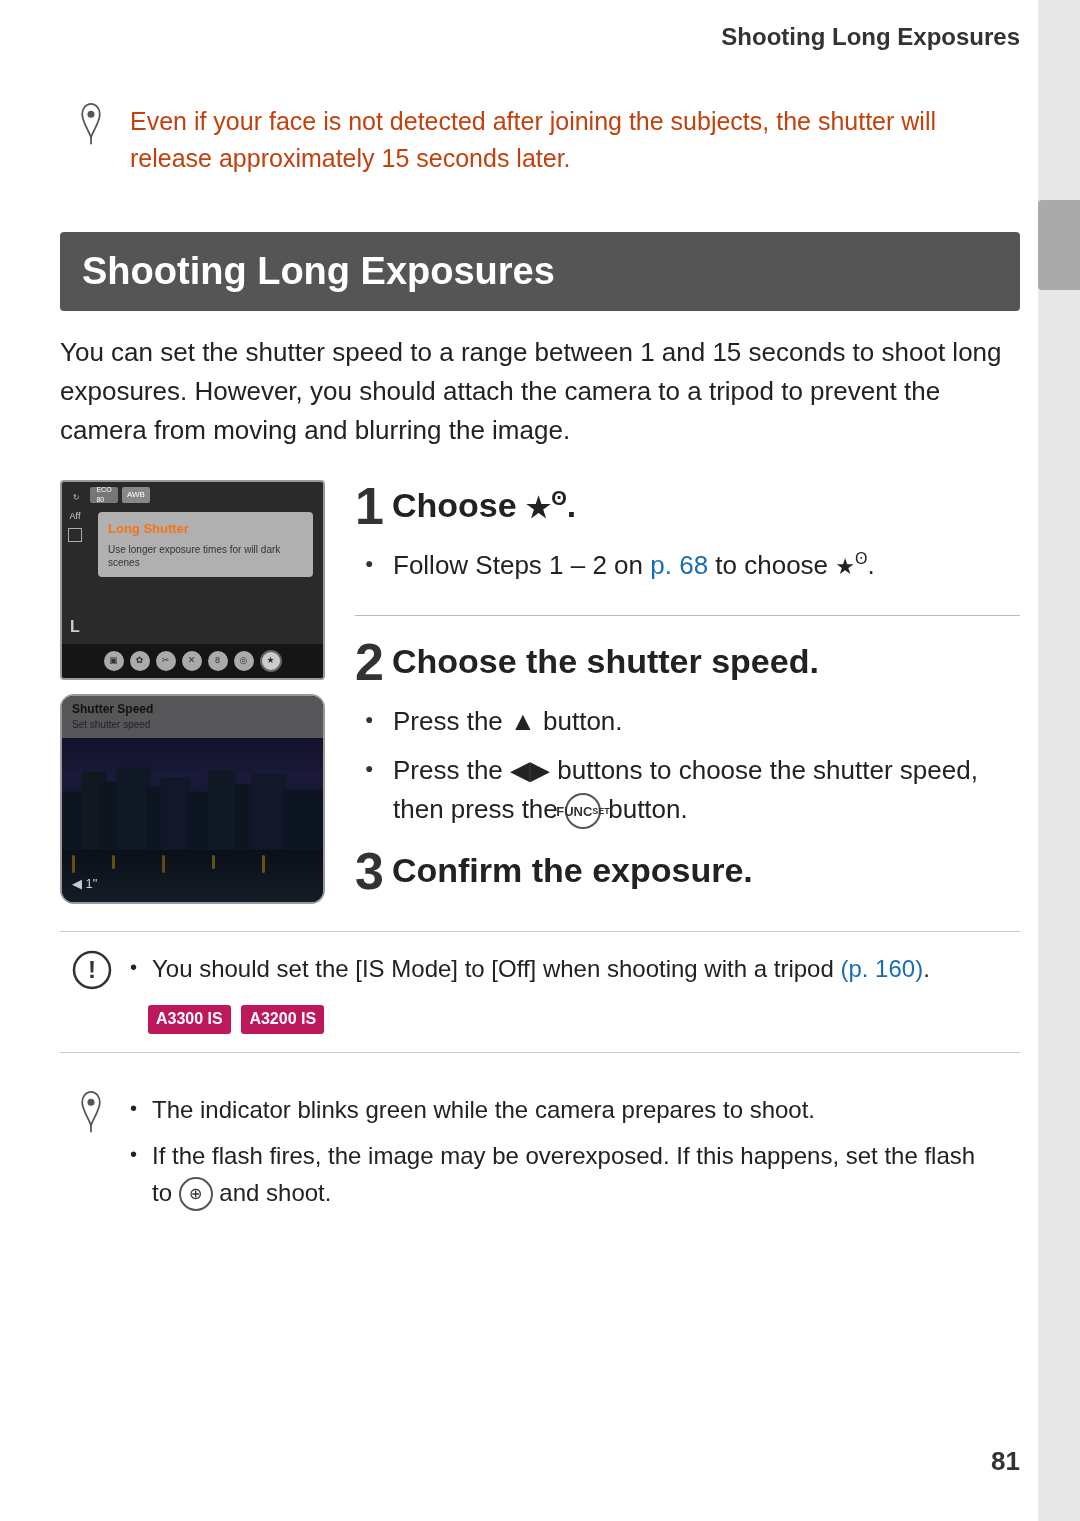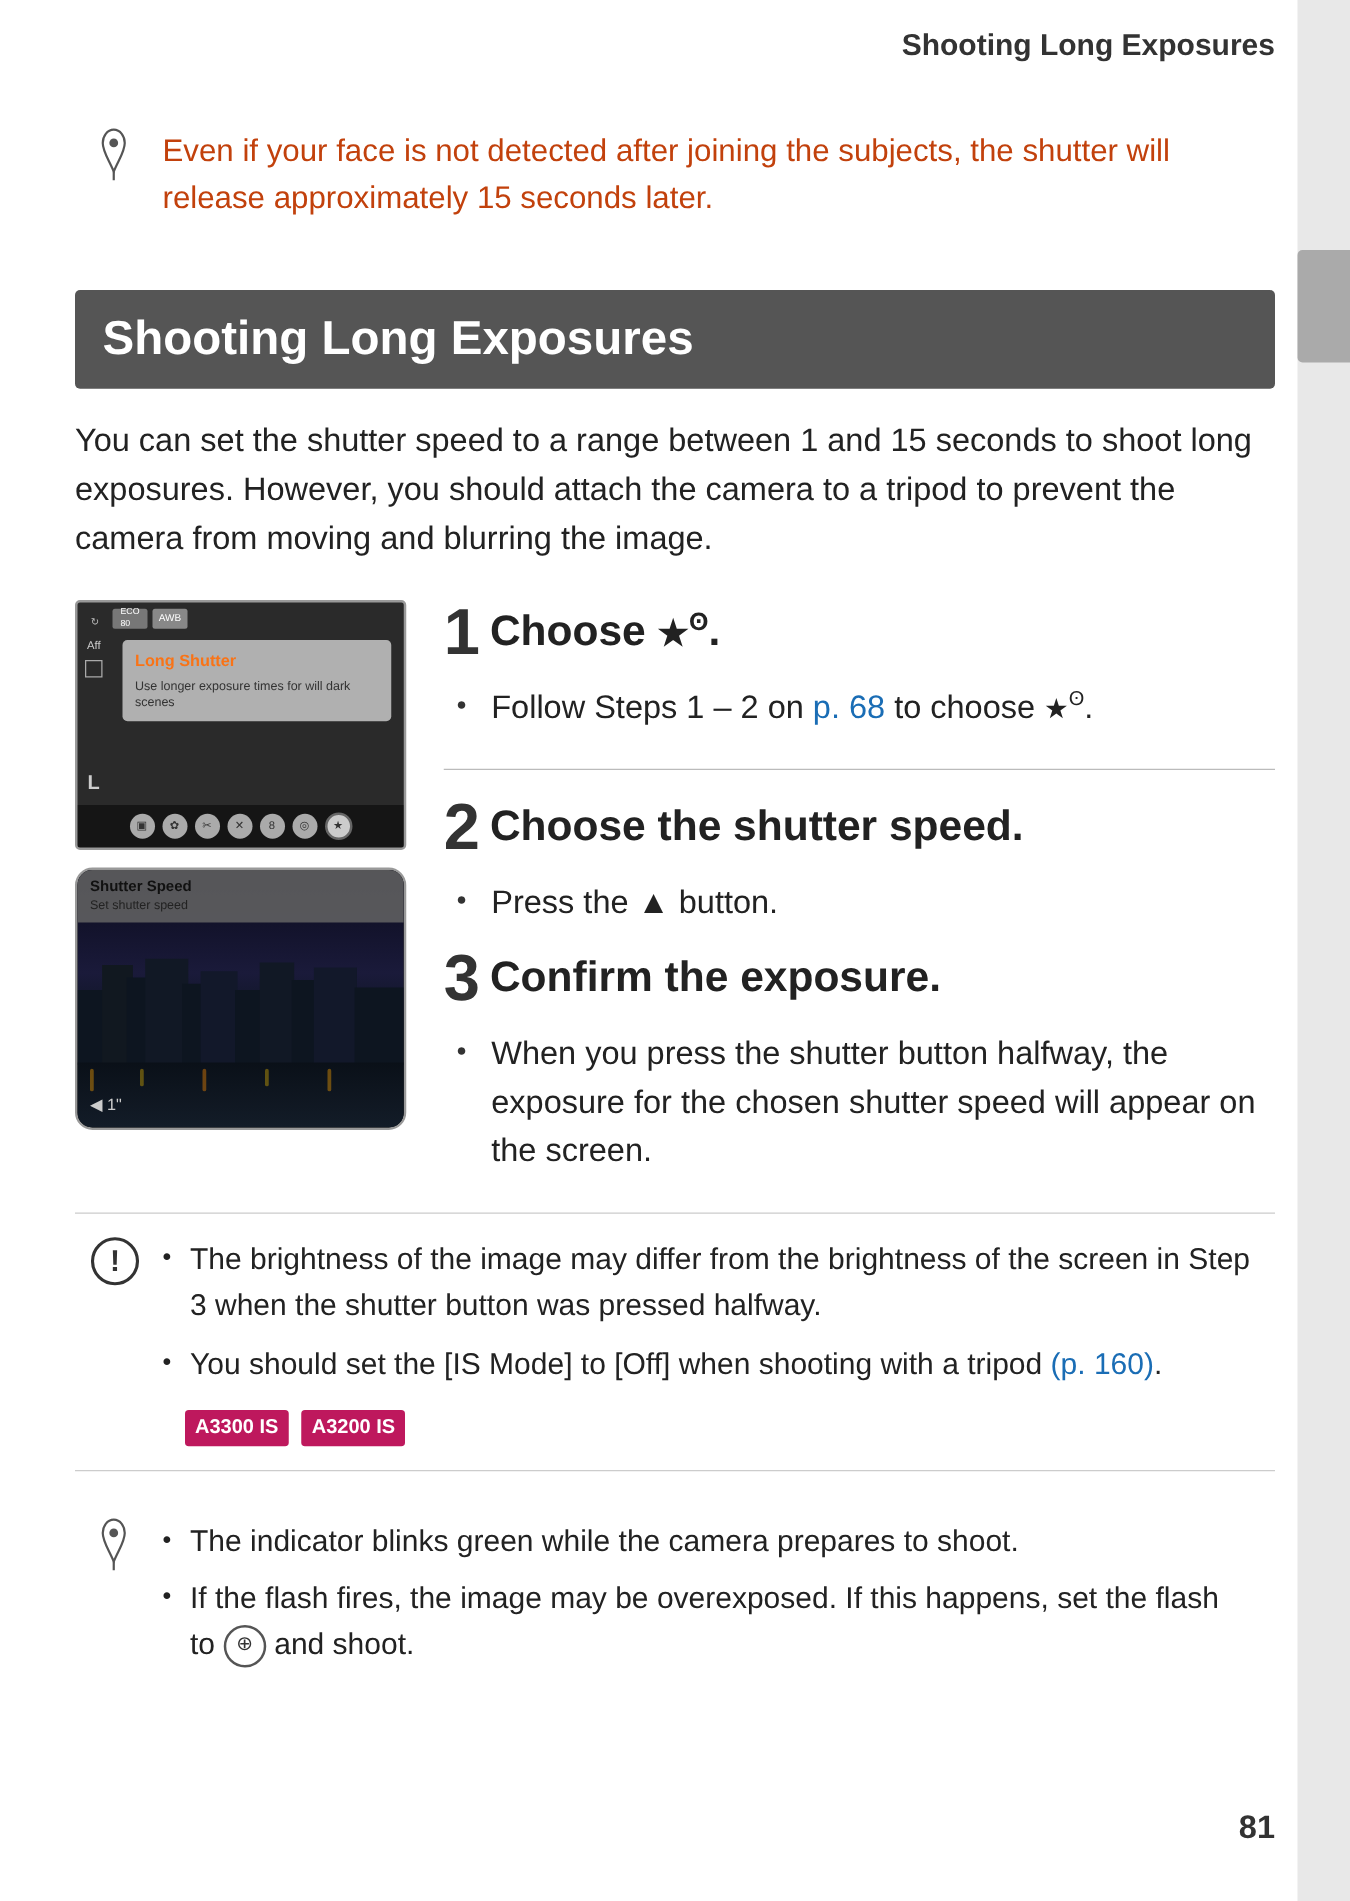--- a/index.html
+++ b/index.html
@@ -543,49 +543,46 @@
         <hr style="border:none;border-top:1px solid #bbb;margin-bottom:20px;">
 
         <div style="margin-bottom: 16px;">
           <div class="step-title">
             <span class="step-number">2</span>
             <span>Choose the shutter speed.</span>
           </div>
           <div class="step-bullet">
             Press the ▲ button.
           </div>
+          <div class="step-bullet">
+            Press the ◀▶ buttons to choose the shutter speed, then press the <span class="func-btn">FUNC<br><span style="font-size:9px;">SET</span></span> button.
+          </div>
         </div>
 
         <div>
           <div class="step-title">
             <span class="step-number">3</span>
             <span>Confirm the exposure.</span>
-          </div>
-          <div class="step-bullet">
-            When you press the shutter button halfway, the exposure for the chosen shutter speed will appear on the screen.
           </div>
         </div>
 
       </div>
     </div>
 
   </div>
 
   <div class="caution-box">
 
     <div class="caution-icon">
       <svg width="40" height="40" viewBox="0 0 40 40">
         <circle cx="20" cy="20" r="18" stroke="#333" stroke-width="2.5" fill="none"></circle>
         <text x="20" y="28" font-size="24" text-anchor="middle" fill="#333" font-weight="bold">!</text>
       </svg>
     </div>
 
-    <div class="caution-bullet">
-      The brightness of the image may differ from the brightness of the screen in Step 3 when the shutter button was pressed halfway.
-    </div>
     <div class="caution-bullet">
       You should set the [IS Mode] to [Off] when shooting with a tripod <span class="link-blue">(p. 160)</span>.
     </div>
     <div style="margin-top: 8px; margin-left: 18px;">
       <span class="badge">A3300 IS</span>
       <span class="badge">A3200 IS</span>
     </div>
   </div>
 
   <div class="note-box-bottom">

